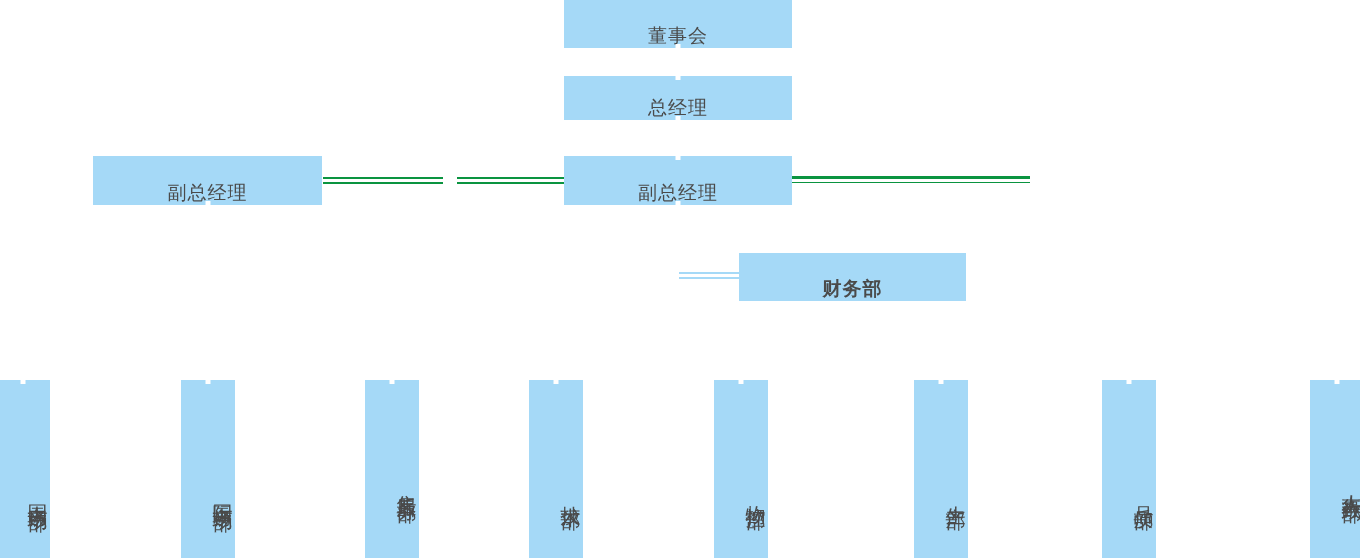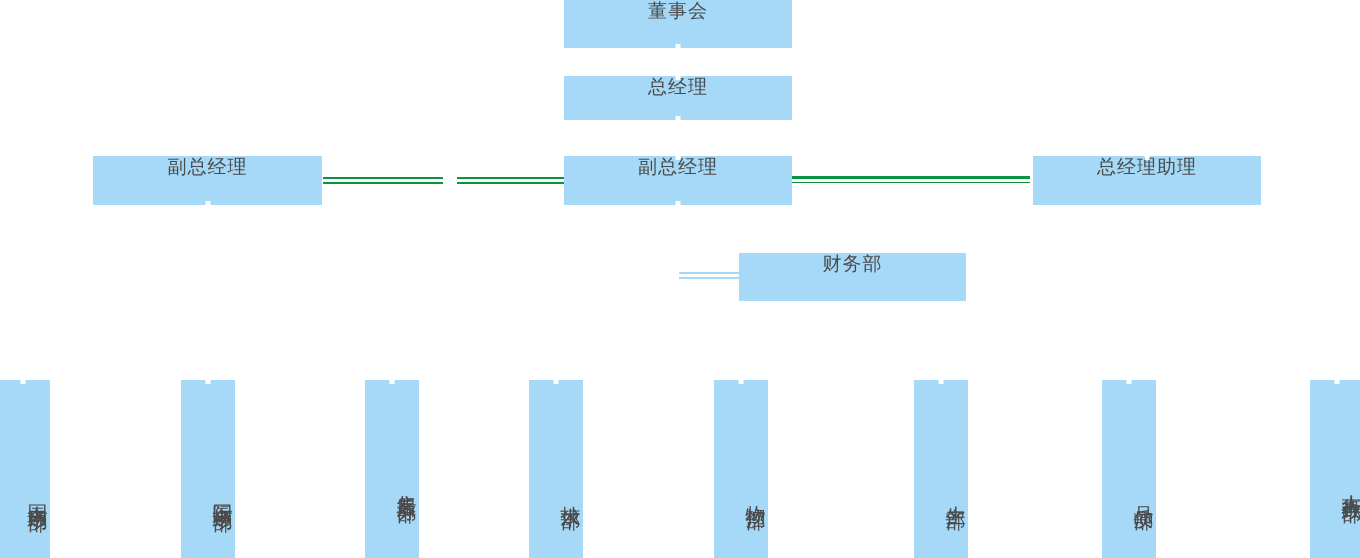--- a/index.html
+++ b/index.html
@@ -23,21 +23,21 @@
     width: 1360px;
     height: 558px;
   }
 
   
   .node {
     position: absolute;
     background: #a5d9f7;
     color: #4a4a4a;
     display: flex;
-    align-items: flex-start;
+    align-items: flex-end;
     justify-content: center;
     box-sizing: border-box;
     font-size: 19px;
     letter-spacing: 1px;
     line-height: 1.2;
     white-space: nowrap;
     user-select: none;
   }
 
   
@@ -147,31 +147,27 @@
     <span class="notch"></span>
     <span class="notch bottom"></span>
     <span>副总经理</span>
   </div>
 
   <div class="conn green thin" style="left:792px; top:176px; width:238px; height:7px;">
     <span class="rule r1"></span>
     <span class="rule r2"></span>
   </div>
 
-  <div class="node h-node" style="left:1033px; top:156px; width:228px; height:49px;">
-    <span class="notch"></span>
-    <span>总经理助理</span>
-  </div>
 
   <div class="conn blue" style="left:679px; top:272px; width:60px; height:7px;">
     <span class="rule r1"></span>
     <span class="rule r2"></span>
   </div>
 
-  <div class="node h-node" style="left:739px; top:253px; width:227px; height:48px;">
+  <div class="node h-node" style="left:739px; top:253px; width:227px; height:48px;font-weight:bold;">
     <span>财务部</span>
   </div>
 
   <div class="node v-node" style="left:-4px; top:380px; width:54px; height:178px;">
     <span class="notch"></span>
     <span>国内市场部</span>
   </div>
 
   <div class="node v-node" style="left:181px; top:380px; width:54px; height:178px;">
     <span class="notch"></span>

